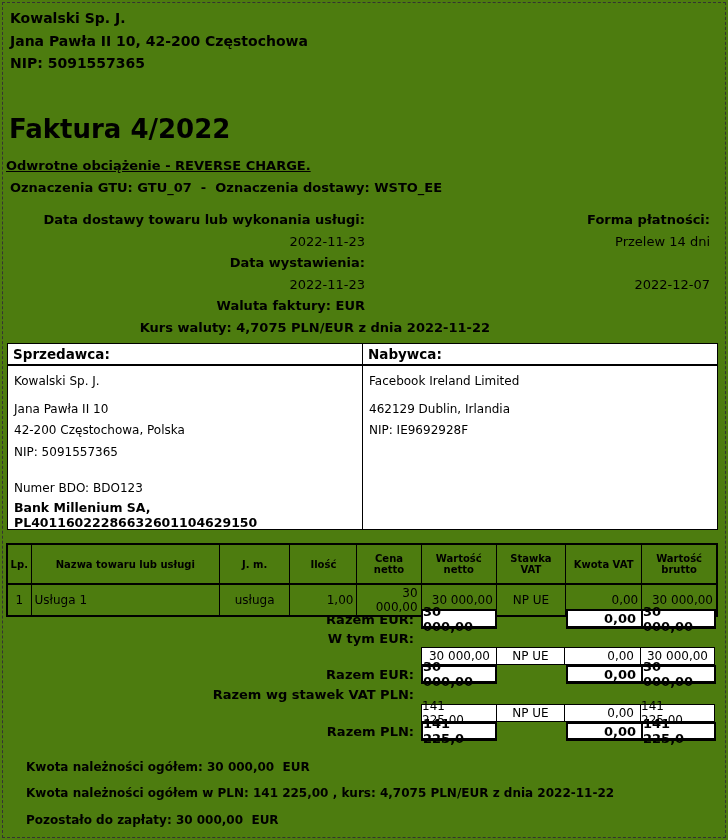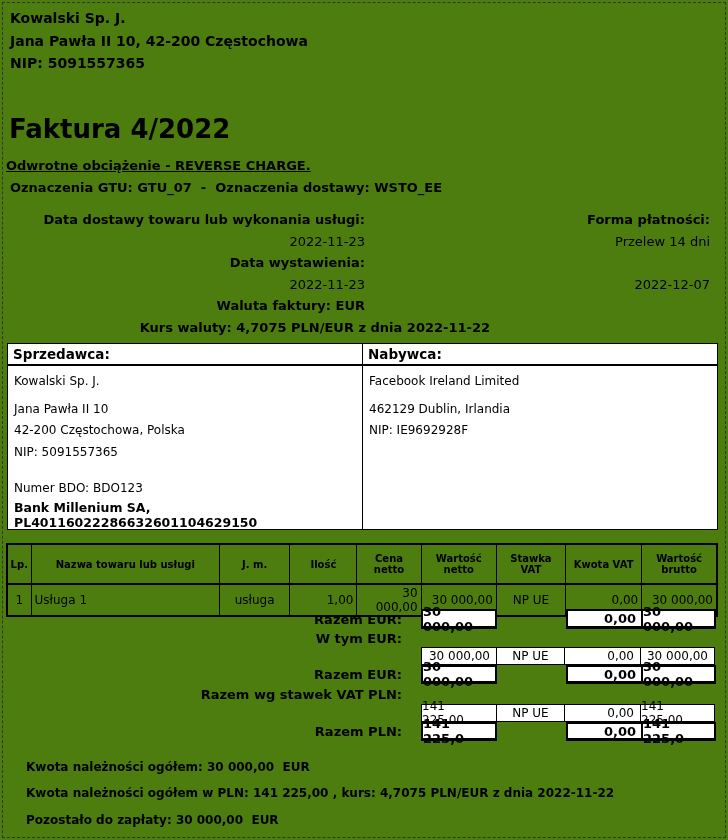--- a/index.html
+++ b/index.html
@@ -45,21 +45,21 @@
   table.items td{border:1px solid #000;font-size:12px;height:19px;padding:1px 3px;vertical-align:middle;}
   td.ctr{text-align:center;}
   td.lft{text-align:left;}
   td.rgt{text-align:right;padding-right:2px;}
   td.num{text-align:right;padding-right:7px;}
 
   
   .totals{position:absolute;left:6px;top:609px;width:712px;}
   .trow{display:flex;align-items:stretch;}
   .tlab{width:415px;box-sizing:border-box;display:flex;align-items:center;justify-content:flex-end;
-    padding-right:19px;font-size:13px;font-weight:bold;}
+    padding-right:7px;font-size:13px;font-weight:bold;}
   .tc{box-sizing:border-box;display:flex;align-items:center;justify-content:flex-end;background:#fff;}
   .tc.netto{width:76px;}
   .tc.stawka{width:69px;justify-content:center;}
   .tc.kvat{width:77px;padding-right:10px;}
   .tc.brutto{width:75px;}
   .thin .tc{border:1px solid #000;font-size:12px;padding-right:6px;}
   .thin .tc.stawka{padding-right:0;}
   .thin .tc + .tc{margin-left:-1px;}
   .boldrow .tc{border:2px solid #000;border-bottom:3px solid #000;font-weight:bold;font-size:13px;padding-right:5px;}
   .boldrow .tc.gap{border:none;background:transparent;}

